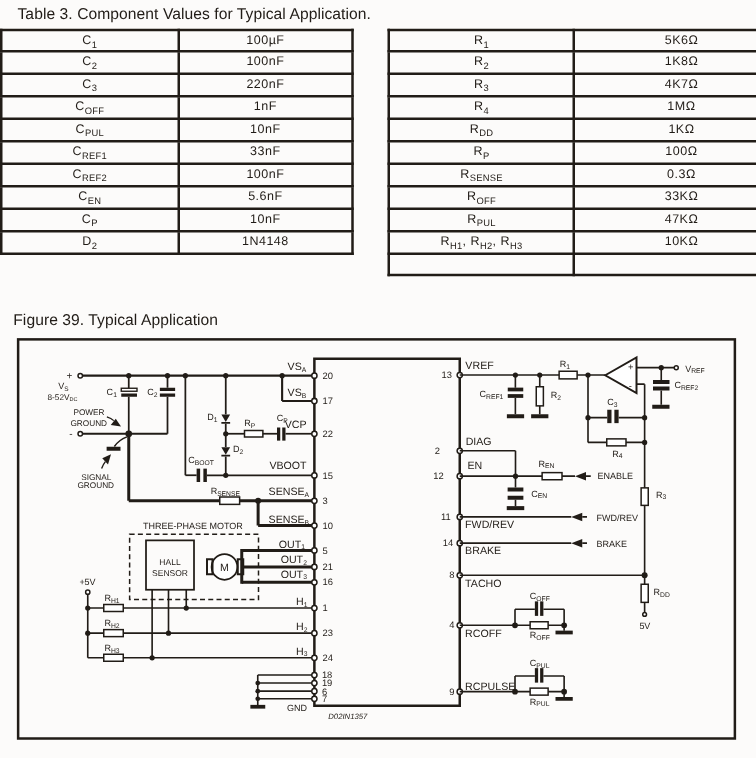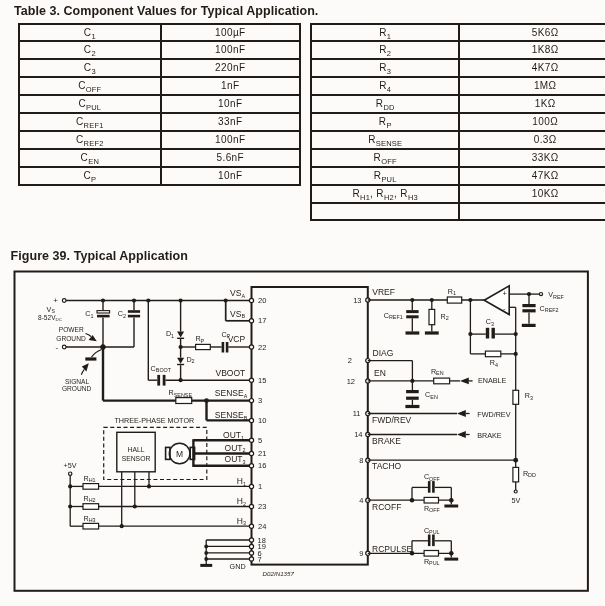--- a/index.html
+++ b/index.html
@@ -1,23 +1,23 @@
 <!DOCTYPE html>
 <html><head><meta charset="utf-8"><style>
 html,body{margin:0;padding:0}
 body{width:605px;height:606px;background:#fcfbfa;position:relative;
  font-family:"Liberation Sans",sans-serif;color:#211c17;overflow:hidden}
-.hd{position:absolute;font-size:12.5px;letter-spacing:0.05px;font-weight:bold;white-space:nowrap}
+.hd{position:absolute;font-size:12.5px;letter-spacing:0.05px;font-weight:normal;white-space:nowrap}
 .t{position:absolute;border-collapse:collapse;table-layout:fixed}
 .t td{border:2px solid #211c17;text-align:center;vertical-align:middle;
  font-size:10px;letter-spacing:0.4px;padding:0;height:15.9px;line-height:12px}
 .t sub{font-size:7.5px;line-height:0;letter-spacing:0.2px}
 </style></head><body>
 <div class="hd" style="left:14px;top:4px">Table 3. Component Values for Typical Application.</div>
-<table class="t" style="left:18px;top:22.6px;width:283px">
+<table class="t" style="left:0;top:22.6px;width:283px">
 <colgroup>
       <col style="width:141.6px">
       <col>
     </colgroup>
 <tbody>
       <tr>
         <td>C<sub>1</sub></td>
         <td>100µF</td>
       </tr>
 <tr>
@@ -44,20 +44,24 @@
         <td>C<sub>REF2</sub></td>
         <td>100nF</td>
       </tr>
 <tr>
         <td>C<sub>EN</sub></td>
         <td>5.6nF</td>
       </tr>
 <tr>
         <td>C<sub>P</sub></td>
         <td>10nF</td>
+      </tr>
+<tr>
+        <td>D<sub>2</sub></td>
+        <td>1N4148</td>
       </tr>
 </tbody>
   </table>
 <table class="t" style="left:310.4px;top:22.6px;width:322px">
 <colgroup>
       <col style="width:147.6px">
       <col>
     </colgroup>
 <tbody>
       <tr>

